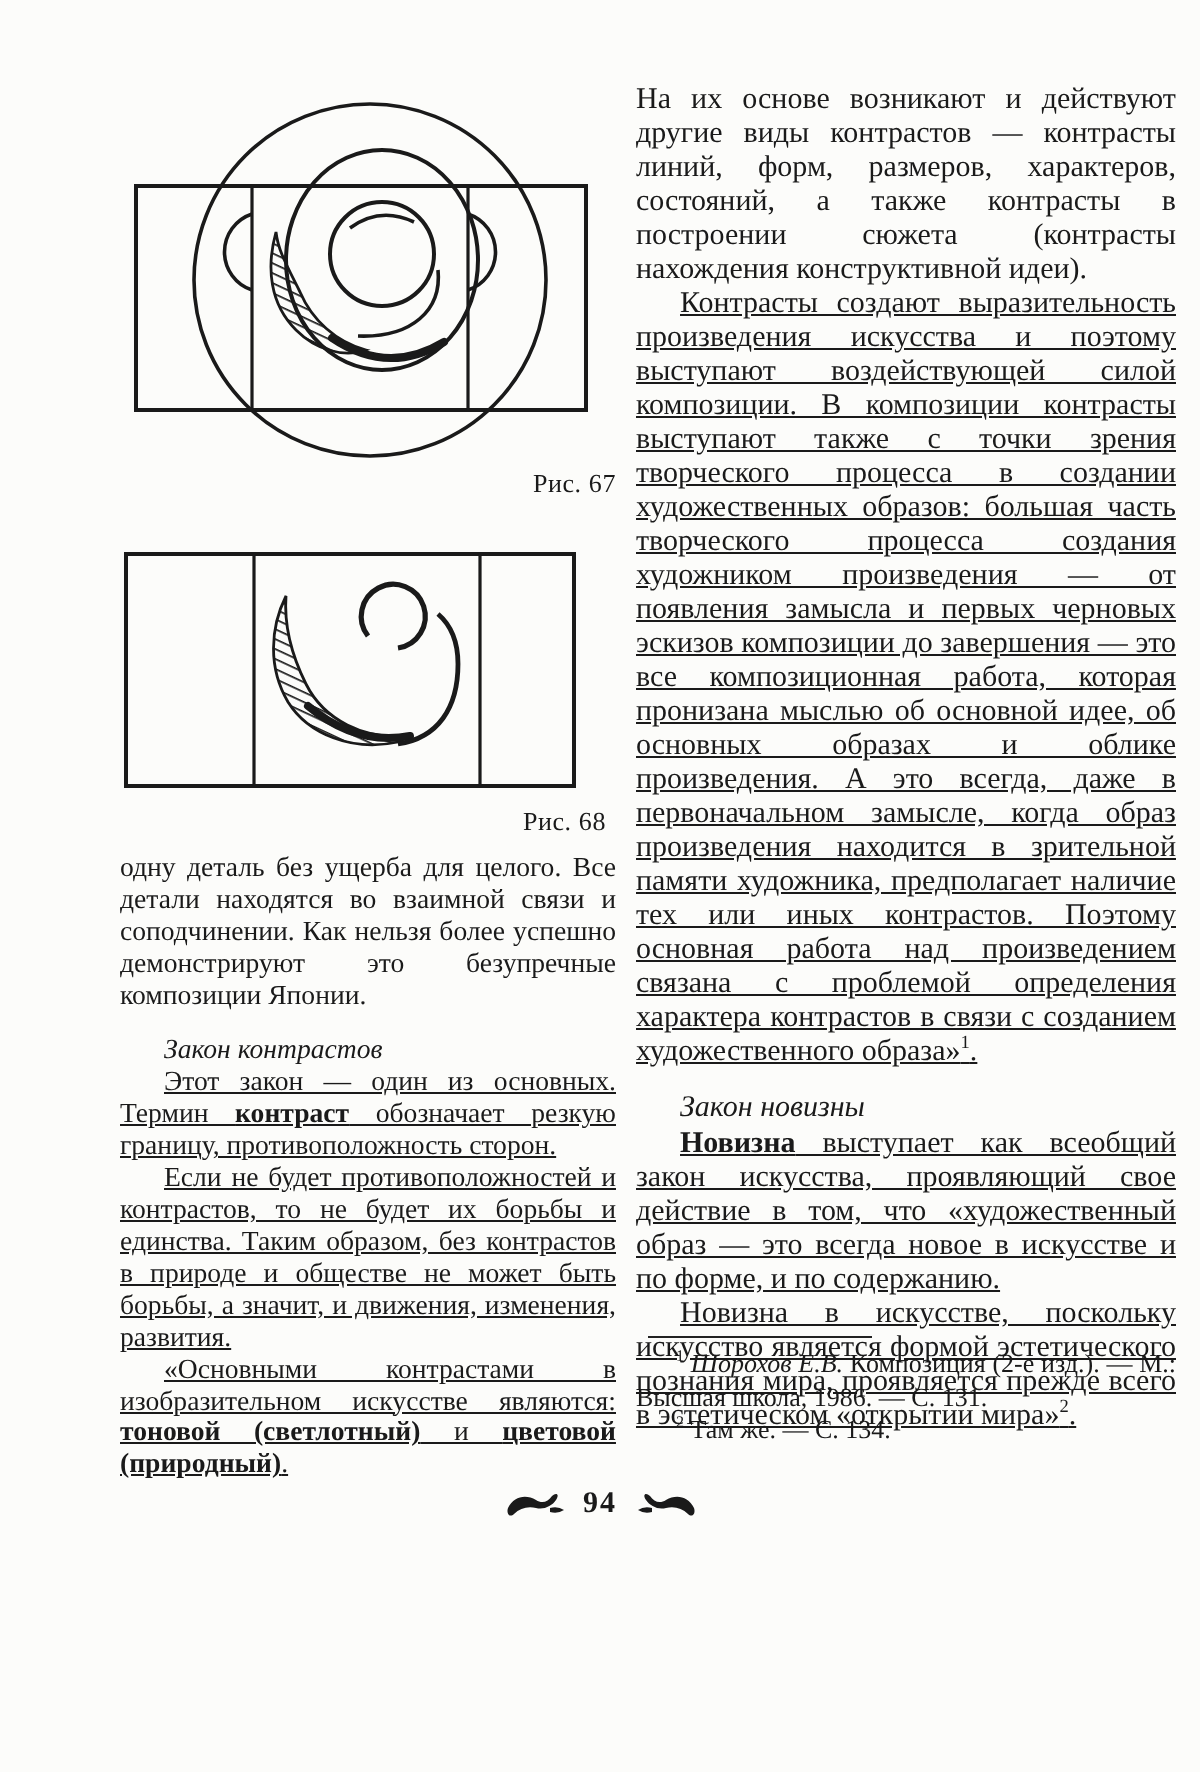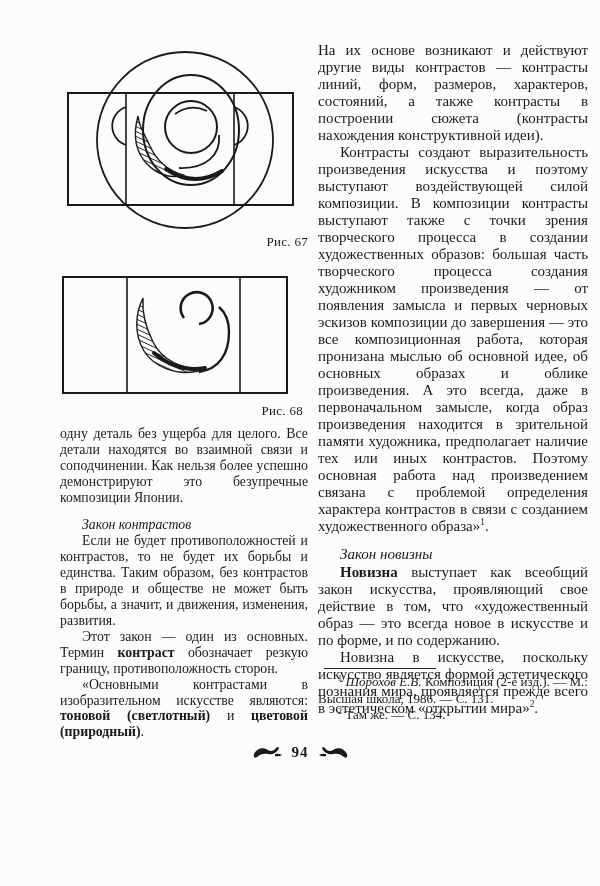--- a/index.html
+++ b/index.html
@@ -9,21 +9,21 @@
     font-family:"Liberation Serif","DejaVu Serif",serif;
     overflow:hidden;
   }
   .fig{position:absolute;}
   .fig svg{display:block;}
   .fig-cap{position:absolute;text-align:right;font-size:13px;letter-spacing:.3px;}
   .coltext{position:absolute;text-align:justify;}
   #left-text{left:60px;top:426px;width:248px;font-size:13.8px;line-height:15.9px;}
   #right-text{left:318px;top:42px;width:270px;font-size:15px;line-height:17px;}
   .coltext p{margin:0;}
-  .coltext p.ind{text-indent:22px;}
+  .coltext p.ind{text-indent:22px;text-decoration:underline;}
   .sec-head{font-style:italic;margin:11px 0 1px 0 !important;text-indent:22px;}
   .b{font-weight:bold;}
   .i{font-style:italic;}
   sup{font-size:.62em;vertical-align:super;line-height:0;}
   #footnotes{left:318px;top:668px;width:270px;position:absolute;font-size:13px;line-height:16.5px;text-align:justify;}
   .fn-rule{width:112px;border:0;border-top:1.6px solid #222;margin:0 0 5px 6px;}
   #footnotes p{margin:0;text-indent:20px;}
   #footer{position:absolute;left:0;top:744px;width:600px;display:flex;justify-content:center;align-items:center;gap:9px;}
   #page-num{font-size:15px;font-weight:bold;letter-spacing:1px;}
   .flourish{display:block;}
@@ -85,22 +85,22 @@
       <path d="M 141 100 C 161 97 171 82 171 60 C 171 49 168 41 161 35" fill="none" stroke="#1a1a1a" stroke-width="2.4"></path>
 
       <path d="M 126 46 A 16 16 0 1 1 141 52" fill="none" stroke="#1a1a1a" stroke-width="2.6"></path>
     </svg>
   </div>
   <div class="fig-cap" style="left:58px;top:403px;width:245px;">Рис. 68</div>
 
   <div id="left-text" class="coltext">
     <p><span>одну деталь без ущерба для целого. Все детали находятся во взаимной связи и соподчинении. Как нельзя более успешно демонстрируют это безупречные композиции Японии.</span></p>
     <p class="sec-head">Закон контрастов</p>
+    <p class="ind"><span>Этот закон — один из основных. Термин </span><span class="b">контраст</span><span> обозначает резкую границу, противоположность сторон.</span></p>
     <p class="ind"><span>Если не будет противоположностей и контрастов, то не будет их борьбы и единства. Таким образом, без контрастов в природе и обществе не может быть борьбы, а значит, и движения, изменения, развития.</span></p>
-    <p class="ind"><span>Этот закон — один из основных. Термин </span><span class="b">контраст</span><span> обозначает резкую границу, противоположность сторон.</span></p>
     <p class="ind"><span>«Основными контрастами в изобразительном искусстве являются: </span><span class="b">тоновой (светлотный)</span><span> и </span><span class="b">цветовой (природный)</span><span>.</span></p>
   </div>
 
   <div id="right-text" class="coltext">
     <p><span>На их основе возникают и действуют другие виды контрастов — контрасты линий, форм, размеров, характеров, состояний, а также контрасты в построении сюжета (контрасты нахождения конструктивной идеи).</span></p>
     <p class="ind"><span>Контрасты создают выразительность произведения искусства и поэтому выступают воздействующей силой композиции. В композиции контрасты выступают также с точки зрения творческого процесса в создании художественных образов: большая часть творческого процесса создания художником произведения — от появления замысла и первых черновых эскизов композиции до завершения — это все композиционная работа, которая пронизана мыслью об основной идее, об основных образах и облике произведения. А это всегда, даже в первоначальном замысле, когда образ произведения находится в зрительной памяти художника, предполагает наличие тех или иных контрастов. Поэтому основная работа над произведением связана с проблемой определения характера контрастов в связи с созданием художественного образа»</span><sup>1</sup><span>.</span></p>
     <p class="sec-head">Закон новизны</p>
     <p class="ind"><span class="b">Новизна</span><span> выступает как всеобщий закон искусства, проявляющий свое действие в том, что «художественный образ — это всегда новое в искусстве и по форме, и по содержанию.</span></p>
     <p class="ind"><span>Новизна в искусстве, поскольку искусство является формой эстетического познания мира, проявляется прежде всего в эстетическом «открытии мира»</span><sup>2</sup><span>.</span></p>
   </div>

